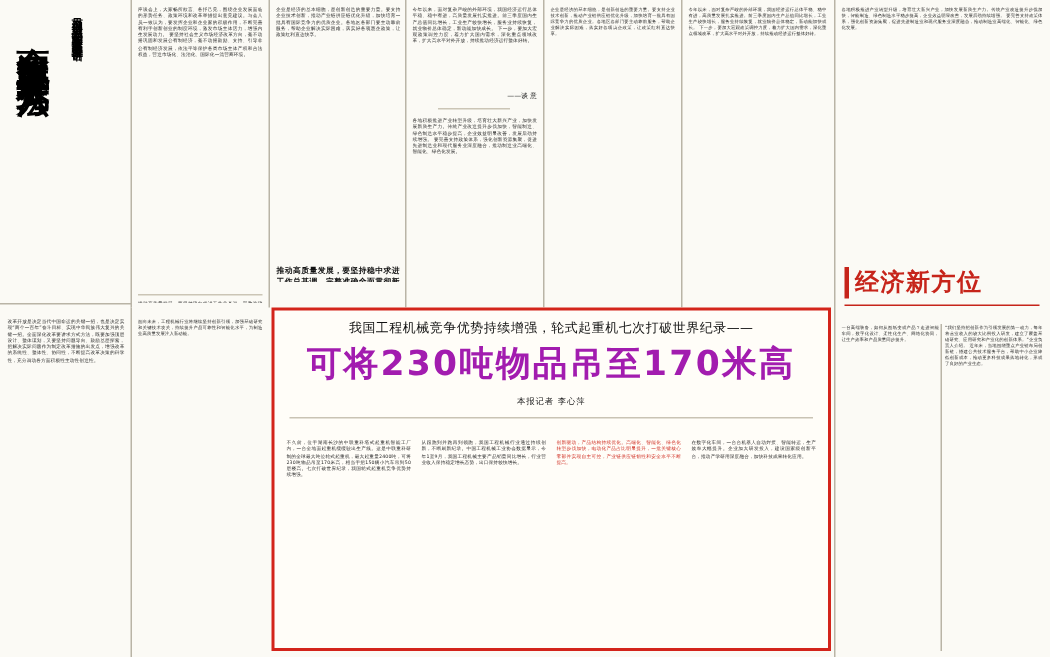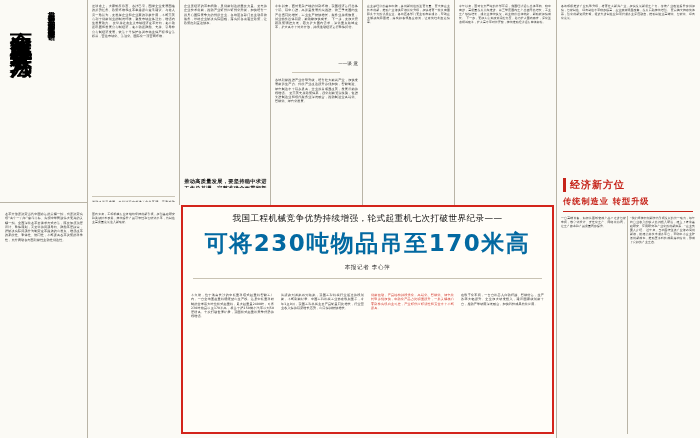--- a/index.html
+++ b/index.html
@@ -77,21 +77,21 @@
     font-size:8.6px;
     font-weight:normal;
     color:#111;
     margin-top:6px;
     letter-spacing:0.4px;
   }
   .feature-title{
     text-align:center;
     font-size:23px;
     font-weight:bold;
-    color:#0369a1;
+    color:#a21caf;
     letter-spacing:1.5px;
     margin-top:5px;
     line-height:27px;
   }
   .feature-byline{
     text-align:center;
     font-size:5.6px;
     color:#222;
     margin-top:7px;
     letter-spacing:0.6px;
@@ -115,21 +115,21 @@
     content:"";
     position:absolute;left:-4px;top:0;bottom:0;width:1px;background:#cdc7b8;
   }
   .redtext{color:#cf2a1e;}
   
   .econ-banner{
     position:absolute;
     left:563px;top:178px;width:130px;height:34px;
   }
   .econ-title{
-    font-size:10px;font-weight:bold;color:#c6241a;letter-spacing:1px;
+    font-size:16px;font-weight:bold;color:#c6241a;letter-spacing:1px;
     border-left:3px solid #c6241a;padding-left:4px;
   }
   .econ-sub{
     font-size:8.2px;font-weight:bold;color:#c6241a;letter-spacing:1px;
     margin-top:4px;
   }
   .econ-rule{height:1px;background:#c6241a;margin-top:4px;}
   
   .mini-head{
     font-size:5.2px;font-weight:bold;text-align:center;color:#111;
@@ -182,21 +182,20 @@
   <div class="col cjk microtext tiny" style="left:459px;top:4px;width:92px;height:196px;">今年以来，面对复杂严峻的外部环境，我国经济运行总体平稳、稳中有进，高质量发展扎实推进。前三季度国内生产总值同比增长，工业生产较快增长，服务业持续恢复，就业物价总体稳定，新动能加快成长。
 
 下一步，要加大宏观政策调控力度，着力扩大国内需求，深化重点领域改革，扩大高水平对外开放，持续推动经济运行整体好转。</div>
 
   <div class="col cjk microtext tiny" style="left:561px;top:4px;width:134px;height:168px;">各地积极推进产业转型升级，培育壮大新兴产业，加快发展新质生产力。传统产业改造提升步伐加快，智能制造、绿色制造水平稳步提高，企业效益明显改善，发展后劲持续增强。
 
 要完善支持政策体系，强化创新资源集聚，促进先进制造业和现代服务业深度融合，推动制造业高端化、智能化、绿色化发展。</div>
 
   <div class="econ-banner">
     <div class="econ-title cjk">经济新方位</div>
-    <div class="econ-sub cjk">传统制造业 转型升级</div>
     <div class="econ-rule"></div>
   </div>
 
   <div class="col cjk microtext tiny" style="left:561px;top:216px;width:65px;height:218px;">一台高端装备，如何从图纸变成产品？走进智能车间，数字化设计、柔性化生产、网络化协同，让生产效率和产品质量同步提升。</div>
   <div class="col cjk microtext tiny" style="left:630px;top:216px;width:65px;height:218px;">“我们坚持把创新作为引领发展的第一动力，每年将营业收入的较大比例投入研发，建立了覆盖基础研究、应用研究和产业化的创新体系。”企业负责人介绍。
 
 近年来，当地围绕重点产业链布局创新链，搭建公共技术服务平台，帮助中小企业降低创新成本，推动更多科技成果落地转化，形成了良好的产业生态。</div>
   <div class="vline" style="left:627px;top:216px;height:218px;"></div>
 
   <div class="feature">

